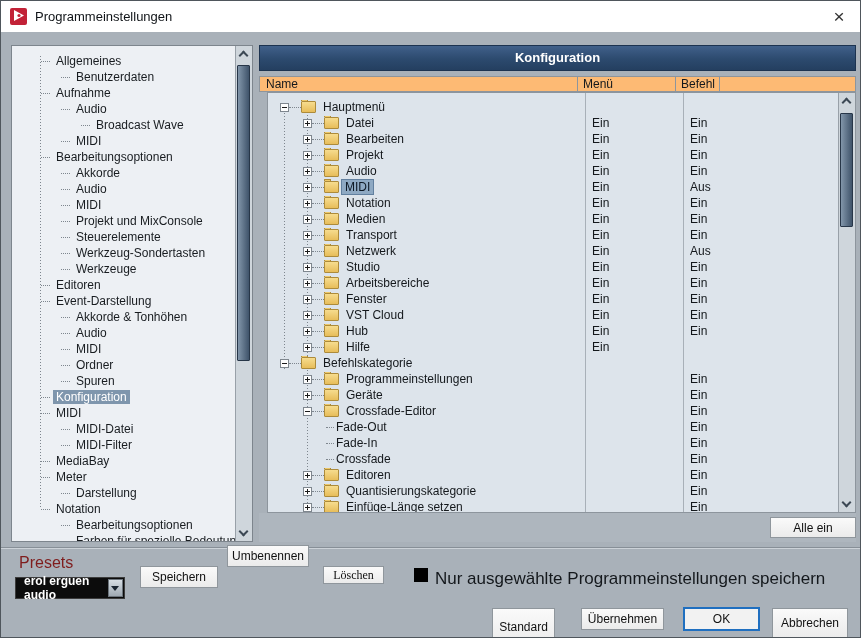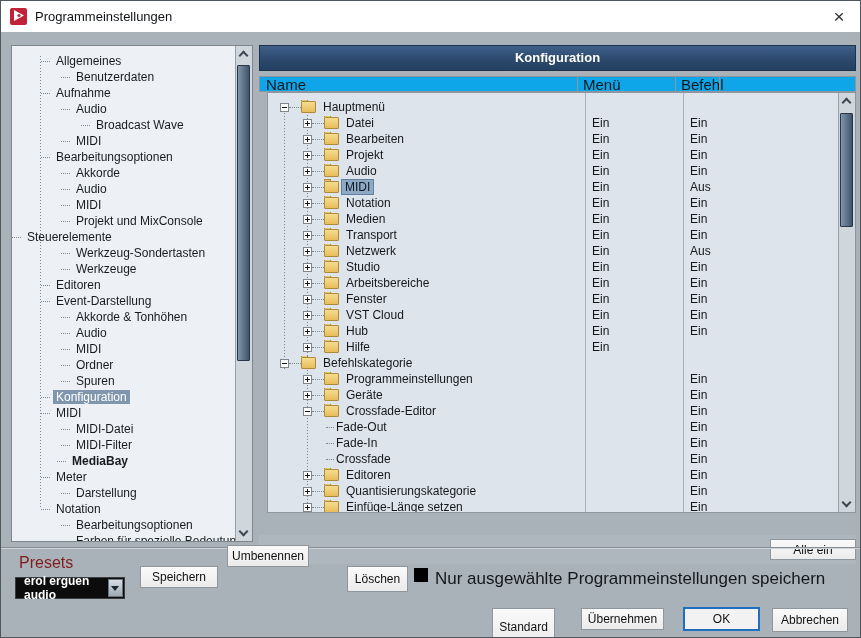--- a/index.html
+++ b/index.html
@@ -27,21 +27,21 @@
   .sb-arrow{position:absolute;left:0;right:0;height:16px;}
   .sb-arrow.up{top:0;}
   .sb-arrow.down{bottom:0;}
   .sb-arrow.up::before{content:"";position:absolute;left:4px;top:6px;width:5px;height:5px;border-left:2px solid #3c4854;border-top:2px solid #3c4854;transform:rotate(45deg);}
   .sb-arrow.down::before{content:"";position:absolute;left:4px;top:3px;width:5px;height:5px;border-left:2px solid #3c4854;border-top:2px solid #3c4854;transform:rotate(225deg);}
   .sb-thumb{position:absolute;left:1px;width:13px;background:linear-gradient(to right,#8296aa,#3f536a);border:1px solid #273648;border-radius:1px;box-sizing:border-box;}
 
   
   .right-panel{position:absolute;left:258px;top:44px;width:597px;height:497px;}
   .panel-header{position:absolute;top:0;left:0;right:0;height:26px;background:linear-gradient(#40608a 0%,#2c4a6e 55%,#243f60 100%);border:1px solid #1c3350;box-sizing:border-box;color:#fff;font-weight:bold;font-size:13px;text-align:center;line-height:24px;}
-  .col-header{position:absolute;top:31px;left:0;right:0;height:16px;background:#0ea5e9;border:1px solid #8d959d;box-sizing:border-box;font-size:15px;color:#14181c;}
+  .col-header{position:absolute;top:31px;left:0;right:0;height:16px;background:#fdba74;border:1px solid #8d959d;box-sizing:border-box;font-size:12px;color:#14181c;}
   .col-header .ch{position:absolute;top:1px;line-height:13px;}
   .ch-name{left:6px;}
   .ch-menu{left:323px;}
   .ch-cmd{left:421px;}
   .col-header .sep{position:absolute;top:0;bottom:0;width:1px;background:#8d959d;}
   .table-wrap{position:absolute;top:47px;left:8px;right:0;height:421px;background:#dde4eb;border:1px solid #8d959d;box-sizing:border-box;overflow:hidden;}
   .colsep{position:absolute;top:0;bottom:0;width:1px;background:#a8b0b8;}
   .rows{position:absolute;left:0;top:0;right:17px;bottom:0;padding-top:6px;overflow:hidden;
     background-image:repeating-linear-gradient(to bottom,#7e868e 0 1px,transparent 1px 3px),repeating-linear-gradient(to bottom,#7e868e 0 1px,transparent 1px 3px);
     background-size:1px 264px,1px 392px;background-repeat:no-repeat,no-repeat;background-position:16px 14px,39px 22px;}
@@ -52,42 +52,42 @@
   .ind{flex:none;}
   .expander{flex:none;width:7px;height:7px;background:#fdfdfd;border:1px solid #7e868e;position:relative;}
   .expander::before{content:"";position:absolute;left:1px;right:1px;top:3px;height:1px;background:#1a1a1a;}
   .expander.plus::after{content:"";position:absolute;top:1px;bottom:1px;left:3px;width:1px;background:#1a1a1a;}
   .tstub{flex:none;width:12px;border-top:1px dotted #7e868e;}
   .tstub.leaf{width:8px;margin-left:0;}
   .folder{flex:none;width:13px;height:10px;background:linear-gradient(#f6dc8e,#e7bd5a);border:1px solid #ad8b3a;border-radius:1px;position:relative;margin-right:5px;}
   .folder::before{content:"";position:absolute;left:-1px;top:-3px;width:5px;height:1px;background:#edc868;border:1px solid #ad8b3a;border-bottom:none;border-radius:1px 1px 0 0;}
   .trow .lbl{padding:0 2px;}
   .trow .lbl.sel{background:#8ea9c3;border:1px solid #62809f;margin-left:-3px;padding:0 3px;color:#0d1824;}
-  .bottom-strip{position:absolute;left:0;right:0;top:490px;height:29px;background:#aeb6be;}
+  .bottom-strip{position:absolute;left:0;right:0;top:468px;height:29px;background:#aeb6be;}
 
   
   .btn{background:linear-gradient(#fafafa,#ebebeb);border:1px solid #8f969c;font-family:"Liberation Sans",sans-serif;font-size:12px;color:#111;padding:0;}
   .alle-ein{position:absolute;right:0;top:4px;width:86px;height:21px;}
 
   
   .footer-divider{position:absolute;left:0;right:0;top:546px;height:0;border-top:1px solid #878f97;border-bottom:1px solid #ccd2d8;}
   .presets-label{position:absolute;left:18px;top:553px;font-size:16px;color:#7f1d1d;}
   .combo{position:absolute;left:14px;top:576px;width:110px;height:22px;background:#0c0c0c;border:1px solid #3c3c3c;box-sizing:border-box;display:flex;align-items:center;}
   .combo .val{flex:1;color:#fff;font-weight:bold;font-size:12px;padding-left:8px;overflow:hidden;}
   .combo .dd{flex:none;width:15px;height:18px;margin-right:1px;background:linear-gradient(#d6dde3,#9fa9b2);border:1px solid #6c747c;box-sizing:border-box;position:relative;}
   .combo .dd::after{content:"";position:absolute;left:2px;top:6px;border:4px solid transparent;border-top:5px solid #1a2430;}
   .btn-speichern{position:absolute;left:139px;top:565px;width:78px;height:22px;}
   .btn-umbenennen{position:absolute;left:226px;top:544px;width:82px;height:22px;}
-  .btn-loeschen{position:absolute;left:346px;top:565px;width:61px;height:26px;}
+  .btn-loeschen{position:absolute;left:322px;top:565px;width:61px;height:18px;font-family:Liberation Serif, serif;}
   .chk{position:absolute;left:413px;top:567px;width:14px;height:14px;background:#000;border:1px solid #000;box-sizing:border-box;}
   .chk-label{position:absolute;left:434px;top:568px;font-size:17px;color:#14181c;}
   .btn-standard{position:absolute;left:491px;top:607px;width:63px;height:38px;}
   .btn-apply{position:absolute;left:580px;top:607px;width:83px;height:22px;}
   .btn-ok{position:absolute;left:682px;top:606px;width:77px;height:24px;border:2px solid #1f6fc0;background:#f2f2f2;}
-  .btn-cancel{position:absolute;left:771px;top:607px;width:76px;height:24px;}
+  .btn-cancel{position:absolute;left:771px;top:607px;width:76px;height:30px;}
 </style>
 </head>
 <body>
 
 <div id="window">
 
   <div class="titlebar">
     <span class="app-icon">
       <svg width="17" height="17" viewBox="0 0 17 17">
         <rect x="0" y="0" width="17" height="17" rx="2" fill="#c22237"></rect>
@@ -138,21 +138,21 @@
           <span class="lbl">Audio</span>
         </div>
         <div class="ltree-row" style="padding-left: 49px;">
           <span class="stub"></span>
           <span class="lbl">MIDI</span>
         </div>
         <div class="ltree-row" style="padding-left: 49px;">
           <span class="stub"></span>
           <span class="lbl">Projekt und MixConsole</span>
         </div>
-        <div class="ltree-row" style="">
+        <div class="ltree-row" style="padding-left: 49px;">
           <span class="stub"></span>
           <span class="lbl">Steuerelemente</span>
         </div>
         <div class="ltree-row" style="padding-left: 49px;">
           <span class="stub"></span>
           <span class="lbl">Werkzeug-Sondertasten</span>
         </div>
         <div class="ltree-row" style="padding-left: 49px;">
           <span class="stub"></span>
           <span class="lbl">Werkzeuge</span>
@@ -194,21 +194,21 @@
           <span class="lbl">MIDI</span>
         </div>
         <div class="ltree-row" style="padding-left: 49px;">
           <span class="stub"></span>
           <span class="lbl">MIDI-Datei</span>
         </div>
         <div class="ltree-row" style="padding-left: 49px;">
           <span class="stub"></span>
           <span class="lbl">MIDI-Filter</span>
         </div>
-        <div class="ltree-row" style="padding-left: 45px; font-weight: bold;">
+        <div class="ltree-row" style="padding-left: 29px;">
           <span class="stub"></span>
           <span class="lbl">MediaBay</span>
         </div>
         <div class="ltree-row" style="padding-left: 29px;">
           <span class="stub"></span>
           <span class="lbl">Meter</span>
         </div>
         <div class="ltree-row" style="padding-left: 49px;">
           <span class="stub"></span>
           <span class="lbl">Darstellung</span>

